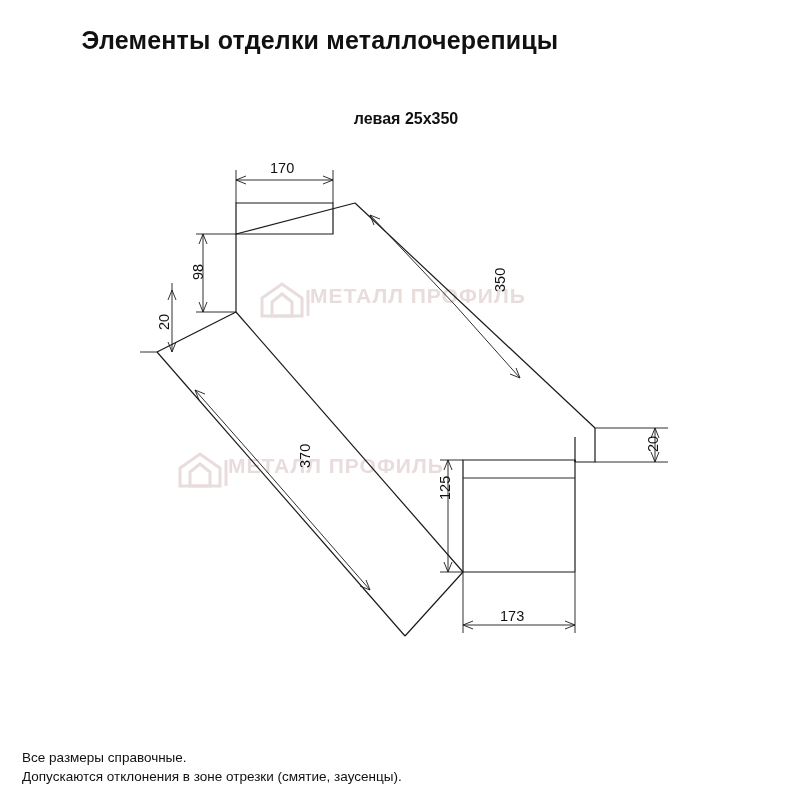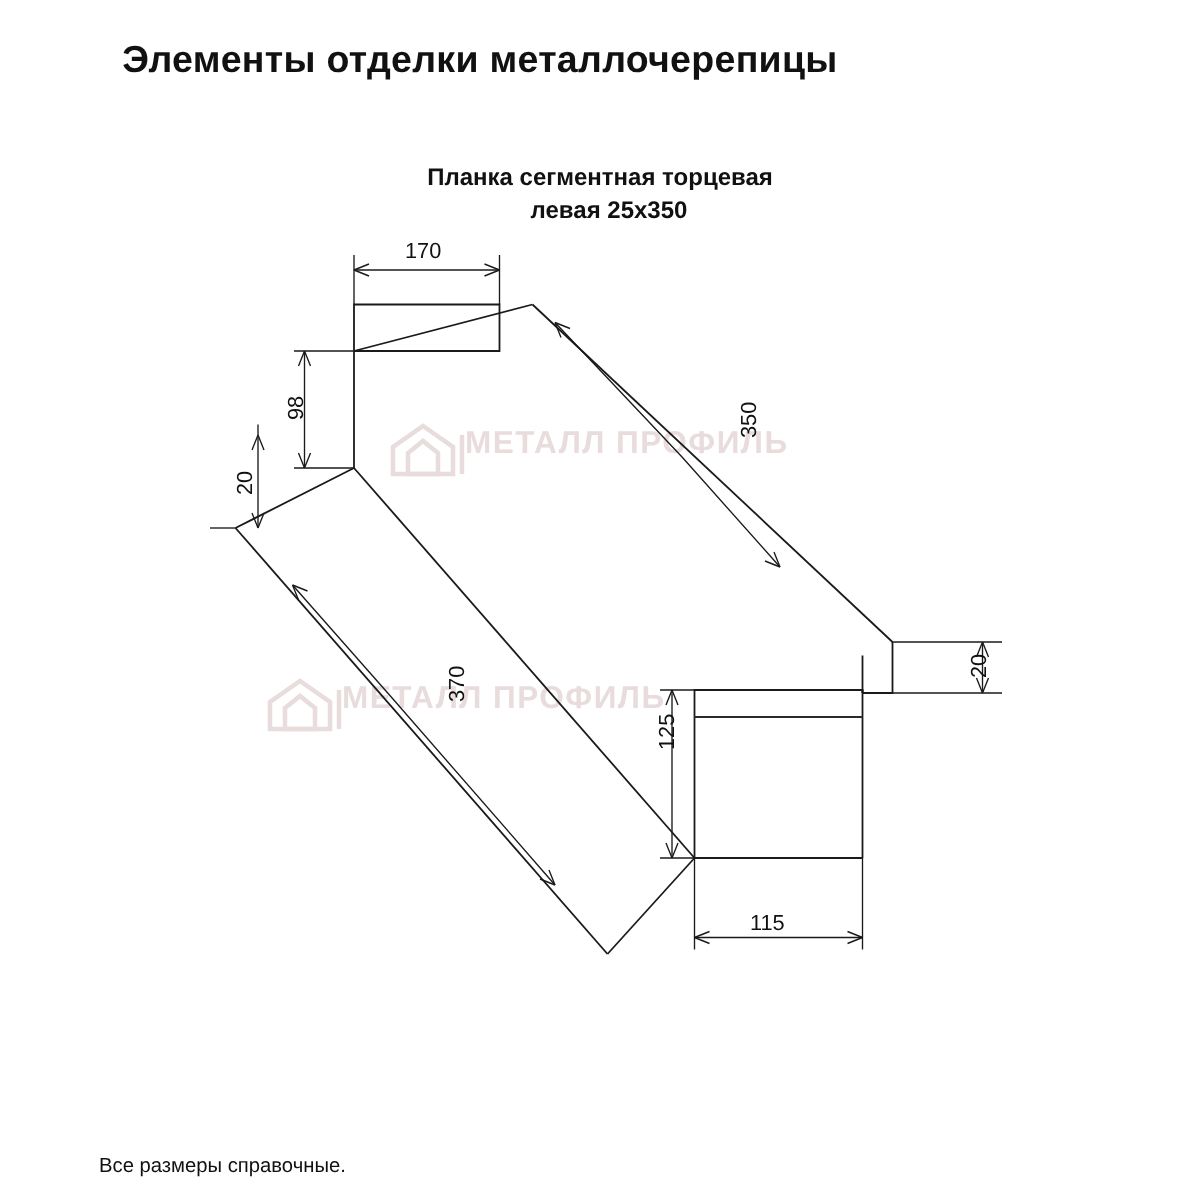--- a/index.html
+++ b/index.html
@@ -55,21 +55,20 @@
   .footnotes {
     position: absolute;
     left: 22px;
     bottom: 14px;
     font-size: 13.5px;
     line-height: 19px;
     color: #111;
   }
   .footnotes div {
     white-space: nowrap;
-    margin-left: 44px;
   }
   .wm {
     position: absolute;
     pointer-events: none;
     user-select: none;
   }
   .wm-text {
     font-size: 21px;
     font-weight: bold;
     color: #e9dcdc;
@@ -85,21 +84,20 @@
   .rot-90 { transform: rotate(-90deg); transform-origin: left top; }
 </style>
 </head>
 <body>
 
 <div class="page">
 
   <div class="title">Элементы отделки металлочерепицы</div>
 
   <div class="subtitle">
-    <span>Планка сегментная торцевая</span>
     <span class="line2">левая 25х350</span>
   </div>
 
   <div class="wm" style="left:252px; top:270px;">
     <svg width="360" height="66" viewBox="0 0 360 66">
       <g fill="none" stroke="#e9dcdc" stroke-width="3">
         <path d="M10 46 L10 28 L30 14 L50 28 L50 46 Z"></path>
         <path d="M20 46 L20 32 L30 24 L40 32 L40 46 Z"></path>
         <path d="M56 20 L56 46"></path>
       </g>
@@ -190,19 +188,20 @@
     </g>
   </svg>
 
   <div class="dim-label" style="left:270px; top:160px;">170</div>
   <div class="dim-label rot-90" style="left:190px; top:280px;">98</div>
   <div class="dim-label rot-90" style="left:156px; top:330px;">20</div>
   <div class="dim-label rot-90" style="left:492px; top:292px;">350</div>
   <div class="dim-label rot-90" style="left:297px; top:468px;">370</div>
   <div class="dim-label rot-90" style="left:645px; top:452px;">20</div>
   <div class="dim-label rot-90" style="left:437px; top:500px;">125</div>
-  <div class="dim-label" style="left:500px; top:608px;">115</div>
+  <div class="dim-label" style="left:500px; top:608px;">173</div>
 
   <div class="footnotes">
     <div>Все размеры справочные.</div>
+    <div>Допускаются отклонения в зоне отрезки (смятие, заусенцы).</div>
   </div>
 
 </div>
 
 </body></html>

